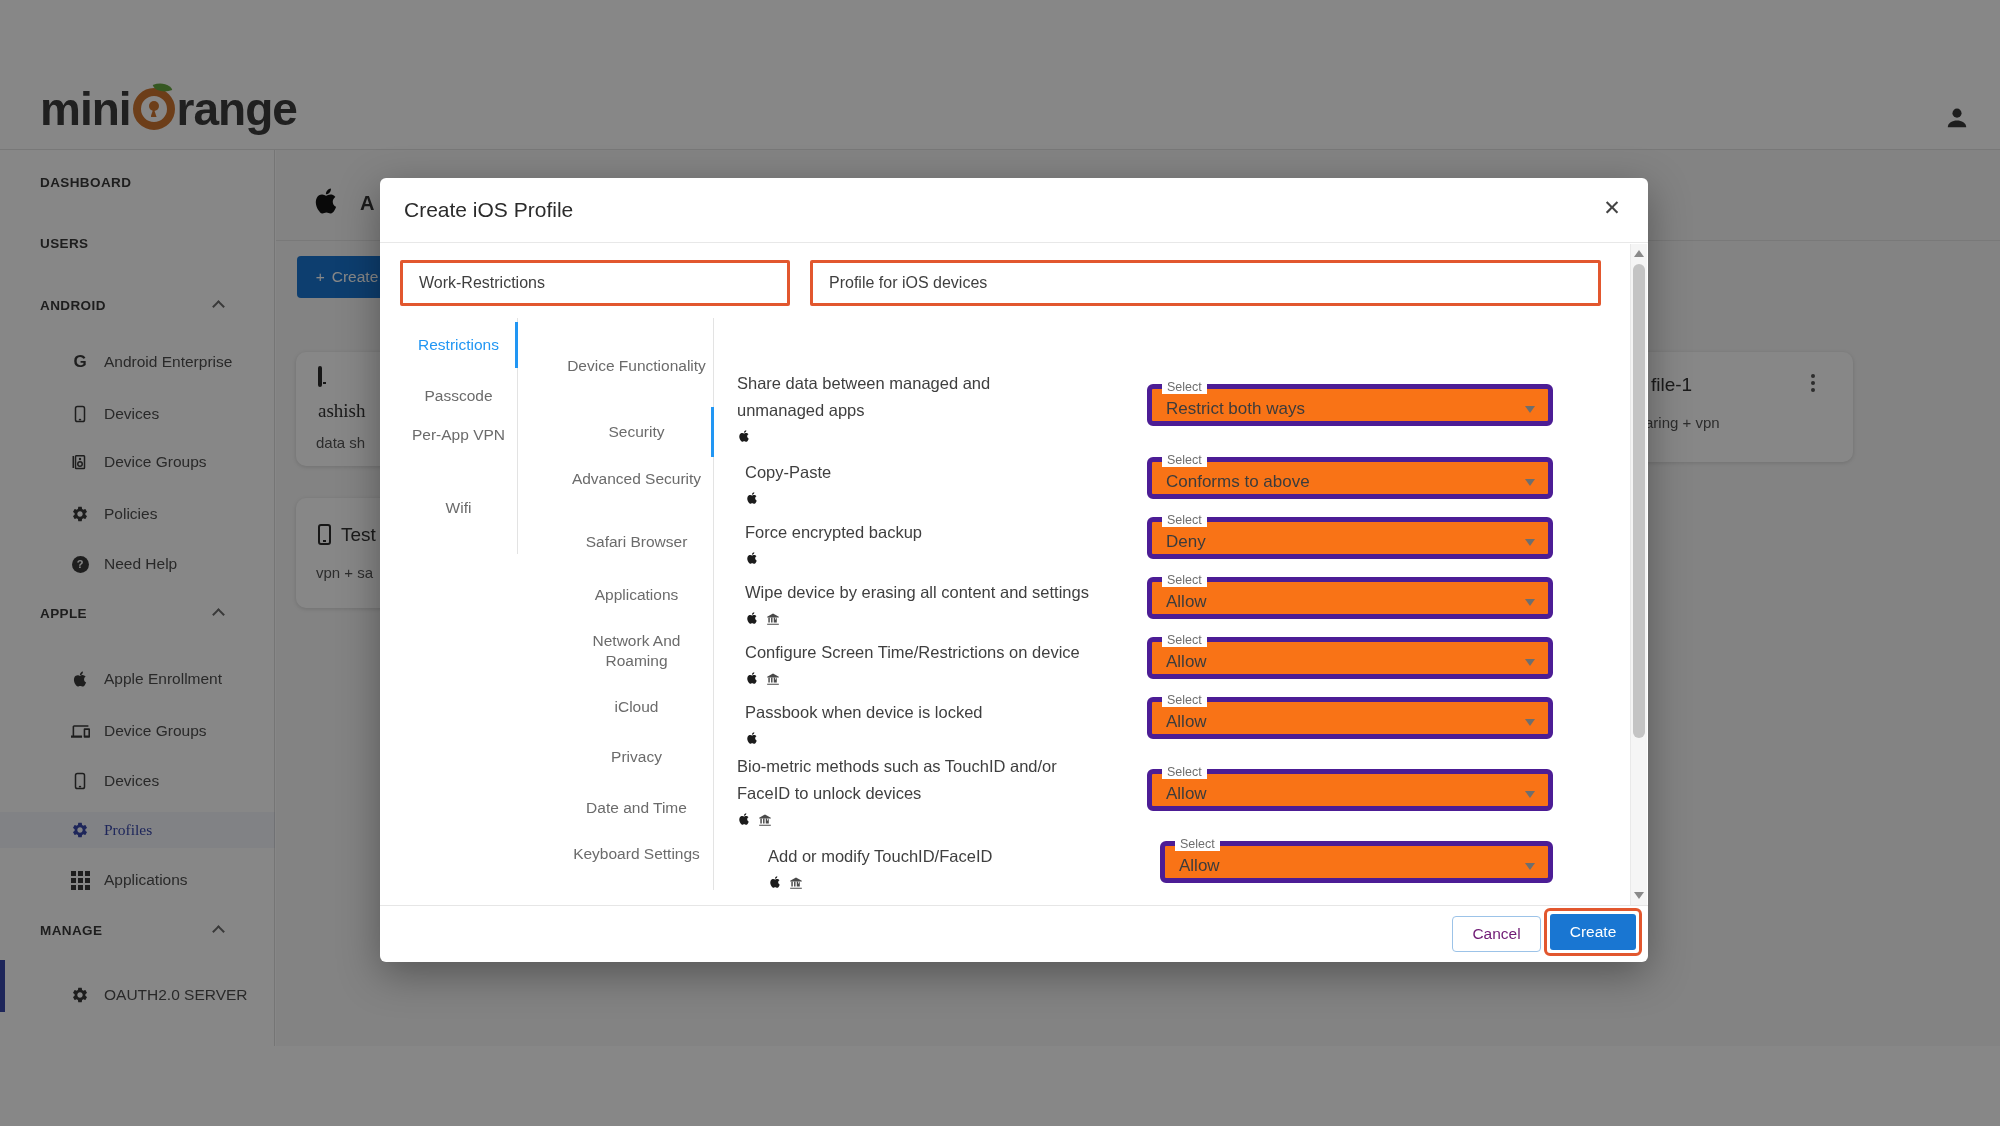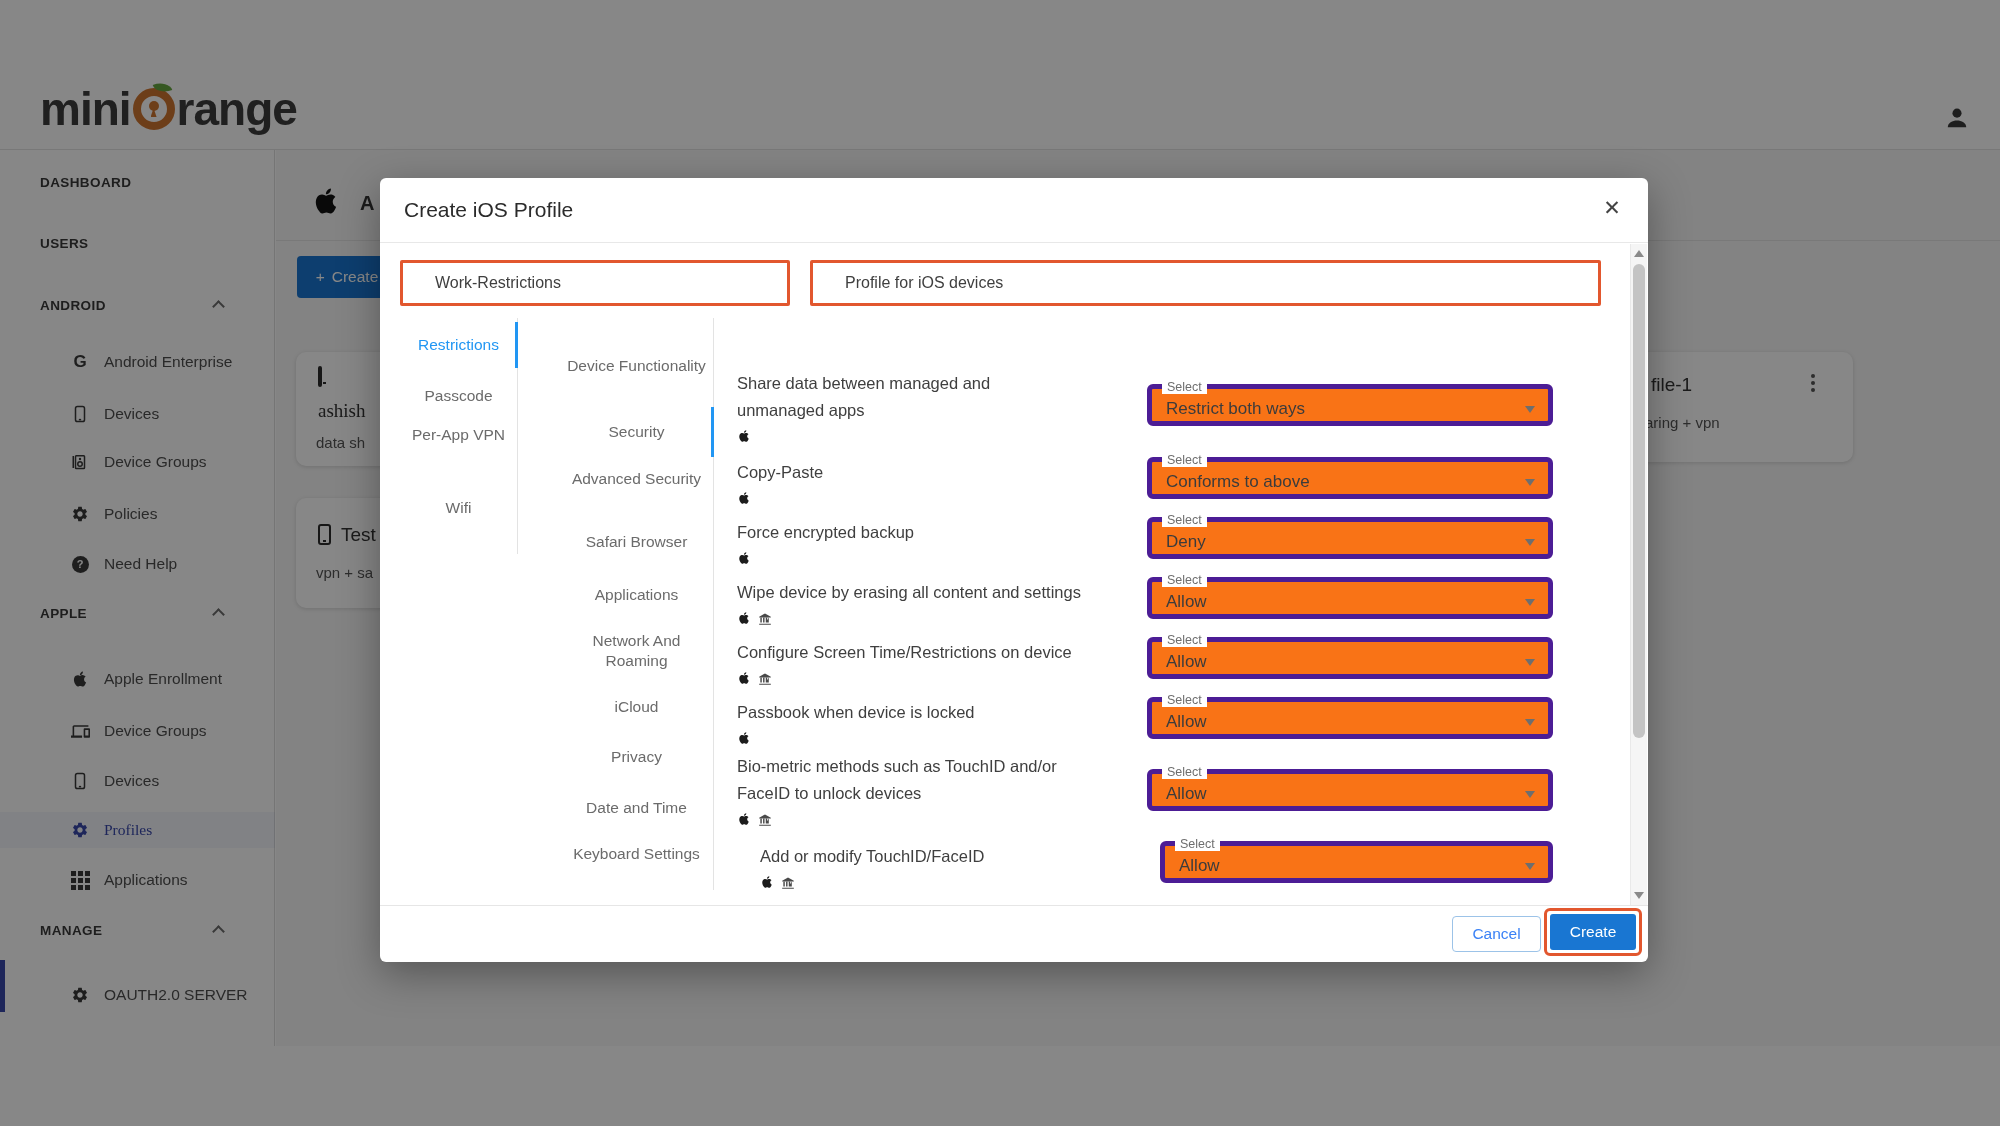--- a/index.html
+++ b/index.html
@@ -59,49 +59,49 @@
 
   
   .overlay { position:absolute; inset:0; background:rgba(0,0,0,.47); z-index:10; }
   .modal { position:absolute; left:380px; top:178px; width:1268px; height:784px; background:#fff;
     border-radius:6px; box-shadow:0 12px 40px rgba(0,0,0,.35); z-index:20; }
   .m-title { position:absolute; left:24px; top:20px; font-size:21px; color:#2b2b2b; }
   .m-close { position:absolute; right:22px; top:16px; font-size:21px; color:#444; width:28px; height:28px;
     display:flex; align-items:center; justify-content:center; cursor:pointer; }
   .m-head-divider { position:absolute; left:0; top:64px; width:100%; height:1px; background:#e8e8e8; }
   .m-input { position:absolute; top:82px; height:46px; border:3px solid #e2572e; border-radius:2px;
-    padding:0 32px; font-size:16px; color:#3f3f3f; background:#fff; font-family:"Liberation Sans",sans-serif; }
+    padding:0 16px; font-size:16px; color:#3f3f3f; background:#fff; font-family:"Liberation Sans",sans-serif; }
 
   .cat-tab { position:absolute; left:20px; width:117px; text-align:center; font-size:15.5px;
     color:#6b6b6b; line-height:20px; }
   .tab-active { color:#2196f3; }
   .col1-border { position:absolute; left:137px; top:140px; width:1px; height:236px; background:#e3e3e3; }
   .col1-indicator { position:absolute; left:135px; top:144px; width:3px; height:46px; background:#2196f3; }
   .sec-tab { position:absolute; left:180px; width:153px; text-align:center; font-size:15.5px;
     color:#6b6b6b; line-height:20px; }
   .col2-border { position:absolute; left:333px; top:140px; width:1px; height:572px; background:#e3e3e3; }
   .col2-indicator { position:absolute; left:331px; top:229px; width:3px; height:50px; background:#2196f3; }
 
   .setting-label { position:absolute; left:357px; font-size:16.5px; color:#3f3f3f; line-height:27px; }
-  .w340 { width:340px; } .w360 { width:360px; } .w410 { width:410px; }
+  .w340 { width:340px; } .w360 { width:360px; } .w410 { width:410px;margin-left:8px; }
   .platform-icons { margin-top:4px; display:flex; gap:7px; align-items:flex-end; height:16px; }
   .pi-apple { width:14px; height:16px; color:#1c1c1c; }
   .pi-bank { width:14px; height:14px; color:#4a4a4a; }
 
   .mui-select { position:absolute; left:767px; width:406px; height:42px; border:5px solid #4c1d95;
     border-radius:6px; background:#f97316; }
   .sel-label { position:absolute; top:-9px; left:10px; background:#fff; padding:0 5px;
     font-size:12.5px; color:#6e6e6e; }
   .sel-value { display:block; line-height:40px; padding-left:14px; font-size:17px; color:#3c3c3c; }
   .sel-arrow { position:absolute; right:13px; top:17px; width:0; height:0;
     border-left:5.5px solid transparent; border-right:5.5px solid transparent; border-top:7px solid #6e6e6e; }
 
   .m-foot-divider { position:absolute; left:0; top:727px; width:100%; height:1px; background:#e6e6e6; }
   .cancel-btn { position:absolute; left:1072px; top:738px; width:89px; height:36px; background:#fff;
-    border:1px solid #9cc3e8; border-radius:4px; color:#3b82f6; font-size:15.5px;
+    border:1px solid #9cc3e8; border-radius:4px; color:#701a75; font-size:15.5px;
     font-family:"Liberation Sans",sans-serif; }
   .create-wrap { position:absolute; left:1164px; top:730px; border:3px solid #e2572e; border-radius:6px; padding:3px; }
   .create-btn2 { width:86px; height:36px; background:#1976d2; border:none; border-radius:3px; color:#fff;
     font-size:15.5px; font-family:"Liberation Sans",sans-serif; }
 
   .scroll-track { position:absolute; left:1250px; top:66px; width:17px; height:661px; background:#f5f5f5;
     border-left:1px solid #e9e9e9; }
   .scroll-thumb { position:absolute; left:2px; top:20px; width:12px; height:474px; background:#c4c4c4; border-radius:7px; }
   .tri-up { position:absolute; left:3px; top:6px; width:0; height:0; border-left:5px solid transparent;
     border-right:5px solid transparent; border-bottom:7px solid #8a8a8a; }

